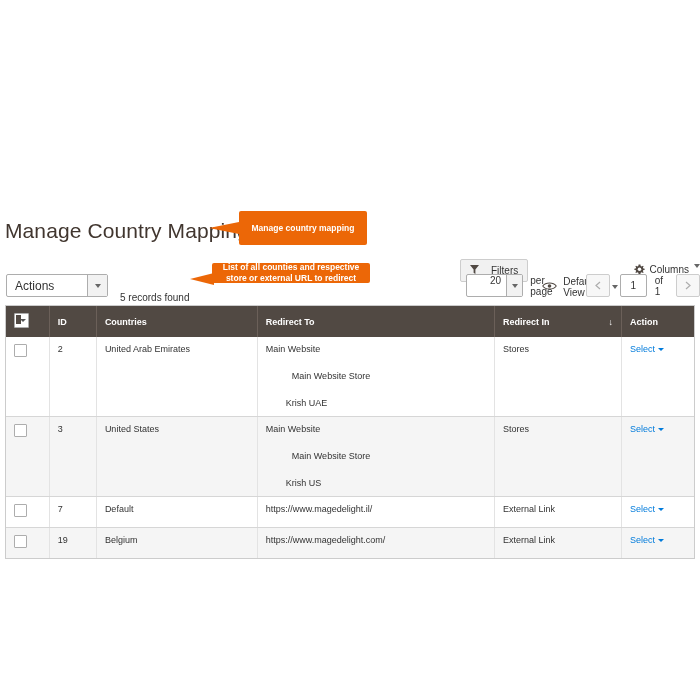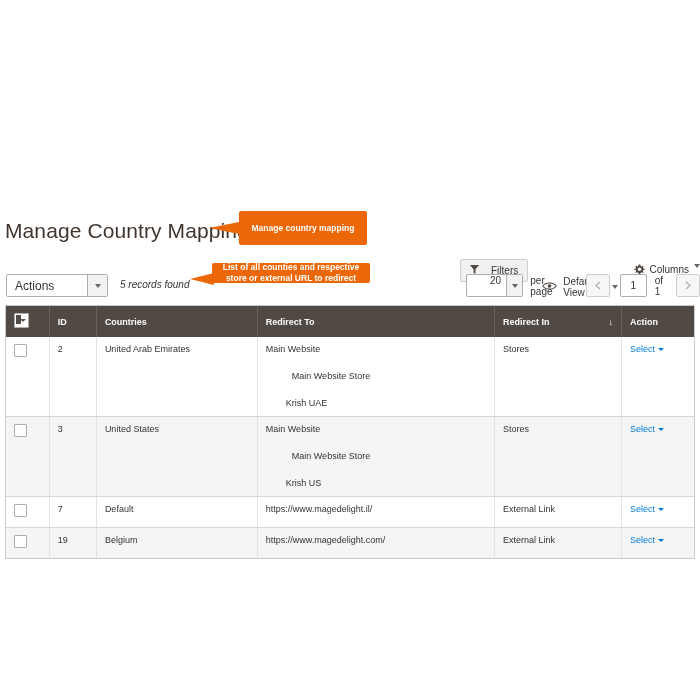--- a/index.html
+++ b/index.html
@@ -139,24 +139,23 @@
     position: absolute;
     right: 0; top: 0;
     width: 19px; height: 100%;
     border-left: 1px solid #adadad;
     background: #f2f2f2;
     display: flex; align-items: center; justify-content: center;
   }
   .records-found {
     position: absolute;
     left: 120px;
-    top: 279px;
-    font-size: 10px;
-    color: #333;
-    font-style: italic;
+    top: 292px;
+    font-size: 10px;
+    color: #333;
   }
 
   .pager {
     position: absolute;
     left: 466px;
     top: 274px;
     display: flex;
     align-items: center;
   }
   .per-page-select {

